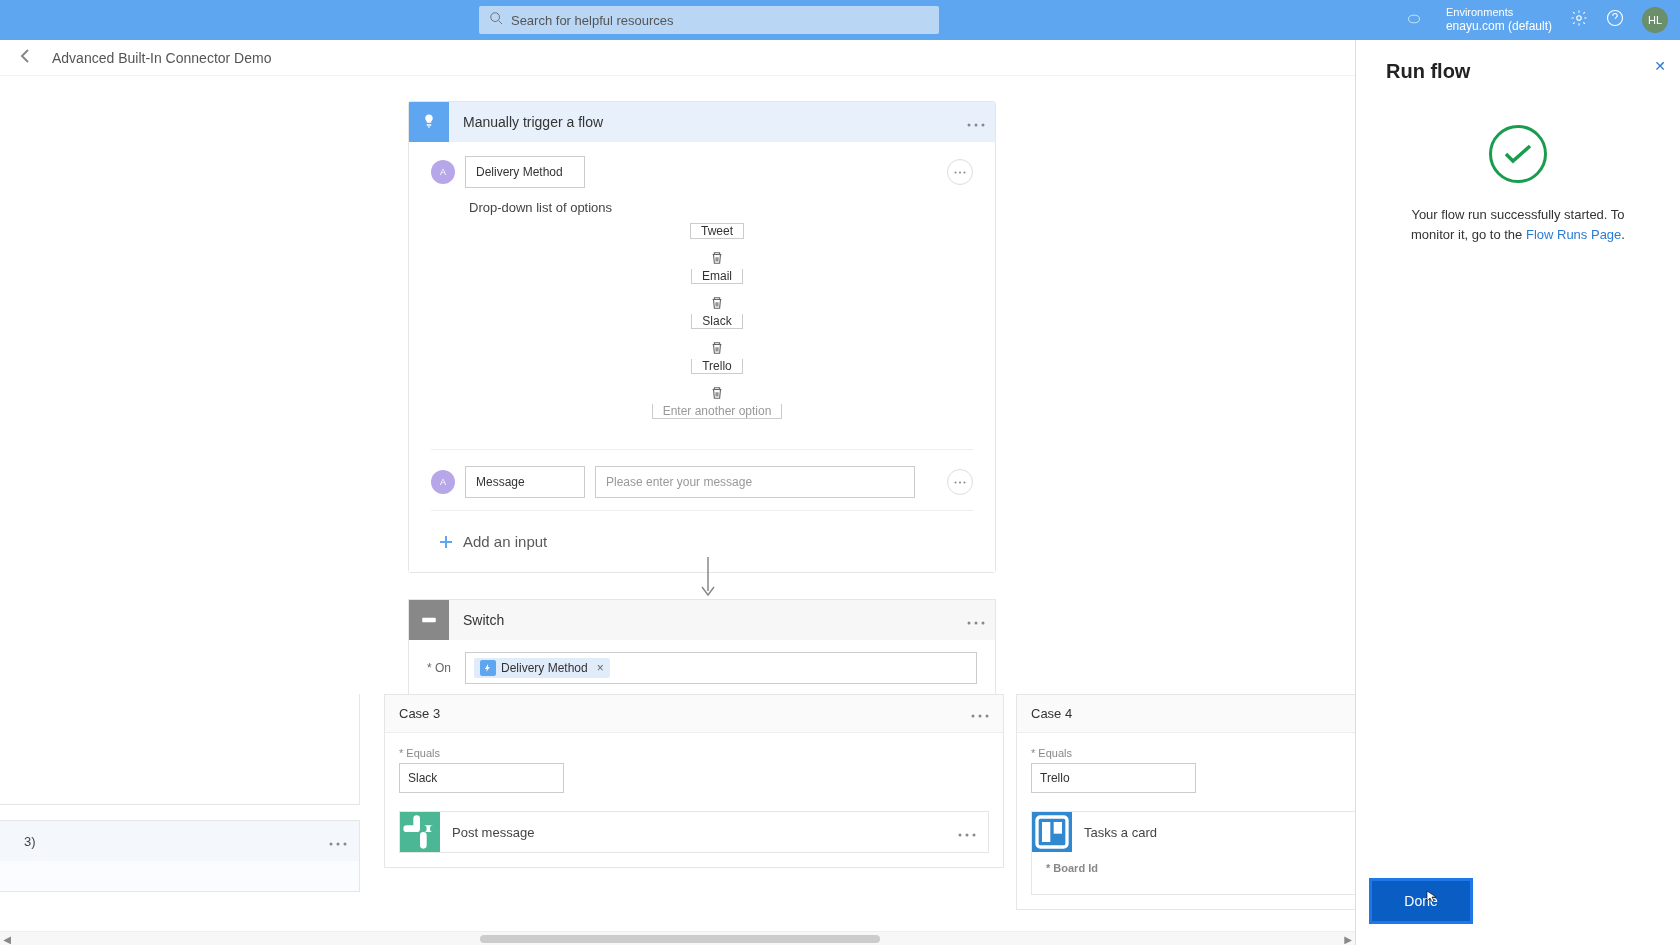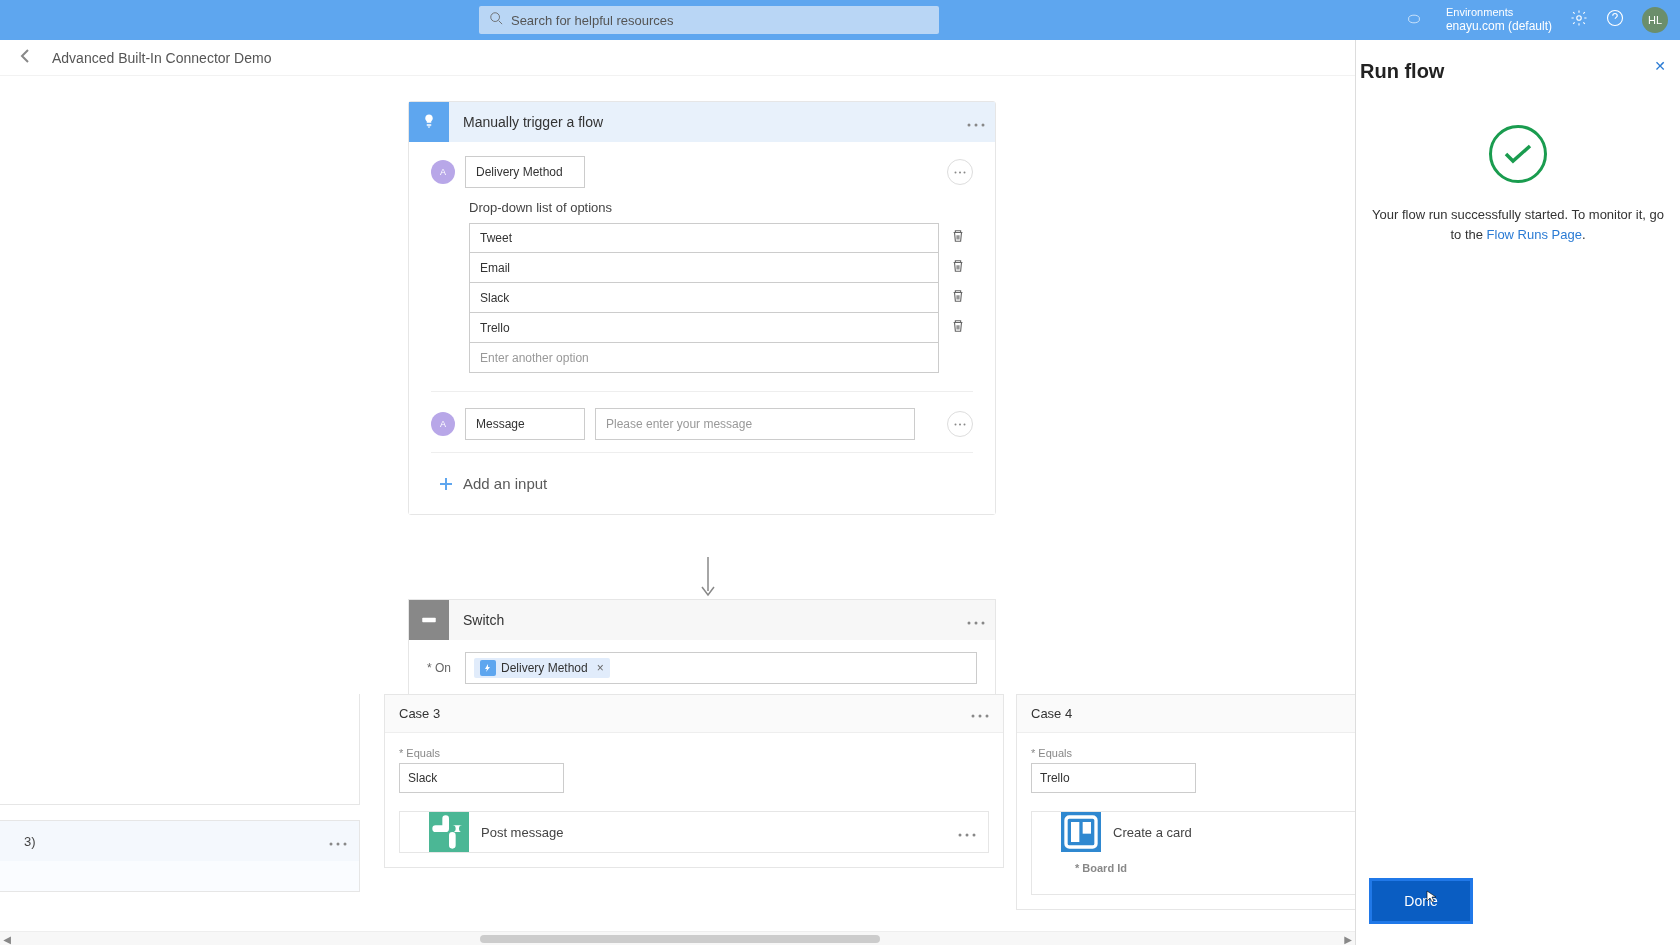--- a/index.html
+++ b/index.html
@@ -38,21 +38,21 @@
 
 .card-body{background:#fff;padding:14px 22px 4px 22px;}
 .param-row{display:flex;align-items:center;gap:10px;margin-bottom:12px;}
 .param-avatar{width:24px;height:24px;border-radius:50%;background:#b8a7e8;color:#fff;font-size:9px;display:flex;align-items:center;justify-content:center;}
 .param-name-box{width:120px;height:32px;border:1px solid #ccc;display:flex;align-items:center;padding:0 10px;font-size:12px;color:#333;}
 .param-value-box{width:320px;height:32px;border:1px solid #ccc;display:flex;align-items:center;padding:0 10px;font-size:12px;color:#999;}
 .param-menu{width:26px;height:26px;border:1px solid #ddd;border-radius:50%;display:flex;align-items:center;justify-content:center;margin-left:auto;}
 .param-menu svg{width:12px;height:3px;fill:#888;}
 
 .dropdown-label{font-size:13px;color:#444;margin-left:38px;margin-bottom:8px;}
-.option-row{margin-left:38px;margin-right:8px;display:flex;align-items:center;gap:12px;margin-bottom:0;}
+.option-row{margin-left:38px;margin-right:8px;display:flex;align-items:center;gap:12px;margin-bottom:0;flex-direction:column;}
 .option-input{flex:1;height:30px;border:1px solid #ccc;padding:0 10px;font-size:12px;color:#333;display:flex;align-items:center;}
 .option-input.placeholder{color:#999;}
 .option-row + .option-row .option-input{border-top:none;}
 .delete-icon svg{width:14px;height:14px;stroke:#666;fill:none;stroke-width:1.3;}
 .options-wrap{margin-bottom:18px;}
 
 .divider{height:1px;background:#eee;margin:6px 0 16px;}
 
 .add-input{display:flex;align-items:center;gap:10px;padding:6px 0 18px 8px;color:#5a5a5a;font-size:15px;}
 .add-input svg{width:14px;height:14px;stroke:#5ea6ef;stroke-width:2;}
@@ -76,39 +76,39 @@
 .case-header{height:38px;background:#fafafa;display:flex;align-items:center;padding:0 14px;font-size:13px;color:#333;border-bottom:1px solid #eee;}
 .case-header .header-menu{margin-left:auto;}
 .case-body{padding:14px;}
 .field-label{font-size:11px;color:#888;margin-bottom:4px;}
 .field-input{width:165px;height:30px;border:1px solid #ccc;padding:0 8px;font-size:12px;color:#333;display:flex;align-items:center;}
 
 .case2{left:0;width:360px;border-left:none;}
 .case3{left:384px;width:620px;}
 .case4{left:1016px;width:420px;border-right:none;}
 
-.action-card{margin-top:18px;border:1px solid #e6e6e6;padding-left:29px;}
+.action-card{margin-top:18px;border:1px solid #e6e6e6;}
 .action-header{height:40px;display:flex;align-items:center;background:#fff;}
 .action-icon{width:40px;height:40px;display:flex;align-items:center;justify-content:center;}
 .slack-icon{background:#4bb795;}
 .trello-icon{background:#2f88d0;}
 .action-title{padding-left:12px;font-size:13px;color:#444;}
 .action-header .header-menu{margin-left:auto;margin-right:12px;}
 
 .case2-action{position:absolute;left:0;top:744px;width:360px;border:1px solid #e6e6e6;border-left:none;background:#fafcff;}
 .case2-action .action-header{background:#f4f8fd;}
 .case2-body{padding:14px;min-height:30px;}
 
 .trello-fields{padding:10px 14px;}
 .trello-row{display:flex;align-items:center;margin-bottom:10px;}
 .trello-label{width:130px;font-size:11px;color:#888;font-weight:bold;}
 .trello-input{flex:1;height:28px;border:1px solid #ccc;padding:0 8px;font-size:12px;color:#333;display:flex;align-items:center;}
 
 
-.panel{position:absolute;right:0;top:40px;bottom:0;width:325px;background:#fff;border-left:1px solid #ddd;padding:20px 4px;}
+.panel{position:absolute;right:0;top:40px;bottom:0;width:325px;background:#fff;border-left:1px solid #ddd;padding:20px 30px;}
 .panel-title{font-size:20px;font-weight:600;color:#222;}
 .panel-close{position:absolute;right:14px;top:18px;color:#2a7bd4;font-size:14px;cursor:pointer;}
 .success-ring{width:58px;height:58px;border:3px solid #1a9c4f;border-radius:50%;margin:42px auto 22px;display:flex;align-items:center;justify-content:center;}
 .success-ring svg{width:30px;height:22px;stroke:#1a9c4f;stroke-width:3.5;fill:none;}
 .panel-msg{text-align:center;font-size:13px;color:#333;padding:0 6px;line-height:1.5;}
 .panel-msg a{color:#2a7bd4;text-decoration:none;}
 .done-btn{position:absolute;left:16px;bottom:24px;width:98px;height:40px;background:#0a5dc2;color:#fff;border:3px solid #0a5dc2;outline:3px solid #2078e8;font-size:14px;display:flex;align-items:center;justify-content:center;cursor:pointer;}
 .cursor-glyph{position:absolute;left:50px;bottom:12px;}
 .cursor-glyph svg{width:14px;height:14px;fill:#fff;stroke:#000;stroke-width:0.6;}
 
@@ -340,21 +340,21 @@
       <div class="field-input">Trello</div>
       <div class="action-card">
         <div class="action-header">
           <div class="action-icon trello-icon">
             <svg viewBox="0 0 24 24" fill="#fff">
                 <rect x="3" y="3" width="18" height="18" rx="2" fill="none" stroke="#fff" stroke-width="2"></rect>
                 <rect x="6" y="6" width="5" height="12"></rect>
                 <rect x="13" y="6" width="5" height="7"></rect>
               </svg>
           </div>
-          <div class="action-title">Create a card</div>
+          <div class="action-title">Tasks a card</div>
         </div>
         <div class="trello-fields">
           <div class="trello-row">
             <div class="trello-label">* Board Id</div>
           </div>
         </div>
       </div>
     </div>
   </div>
 

